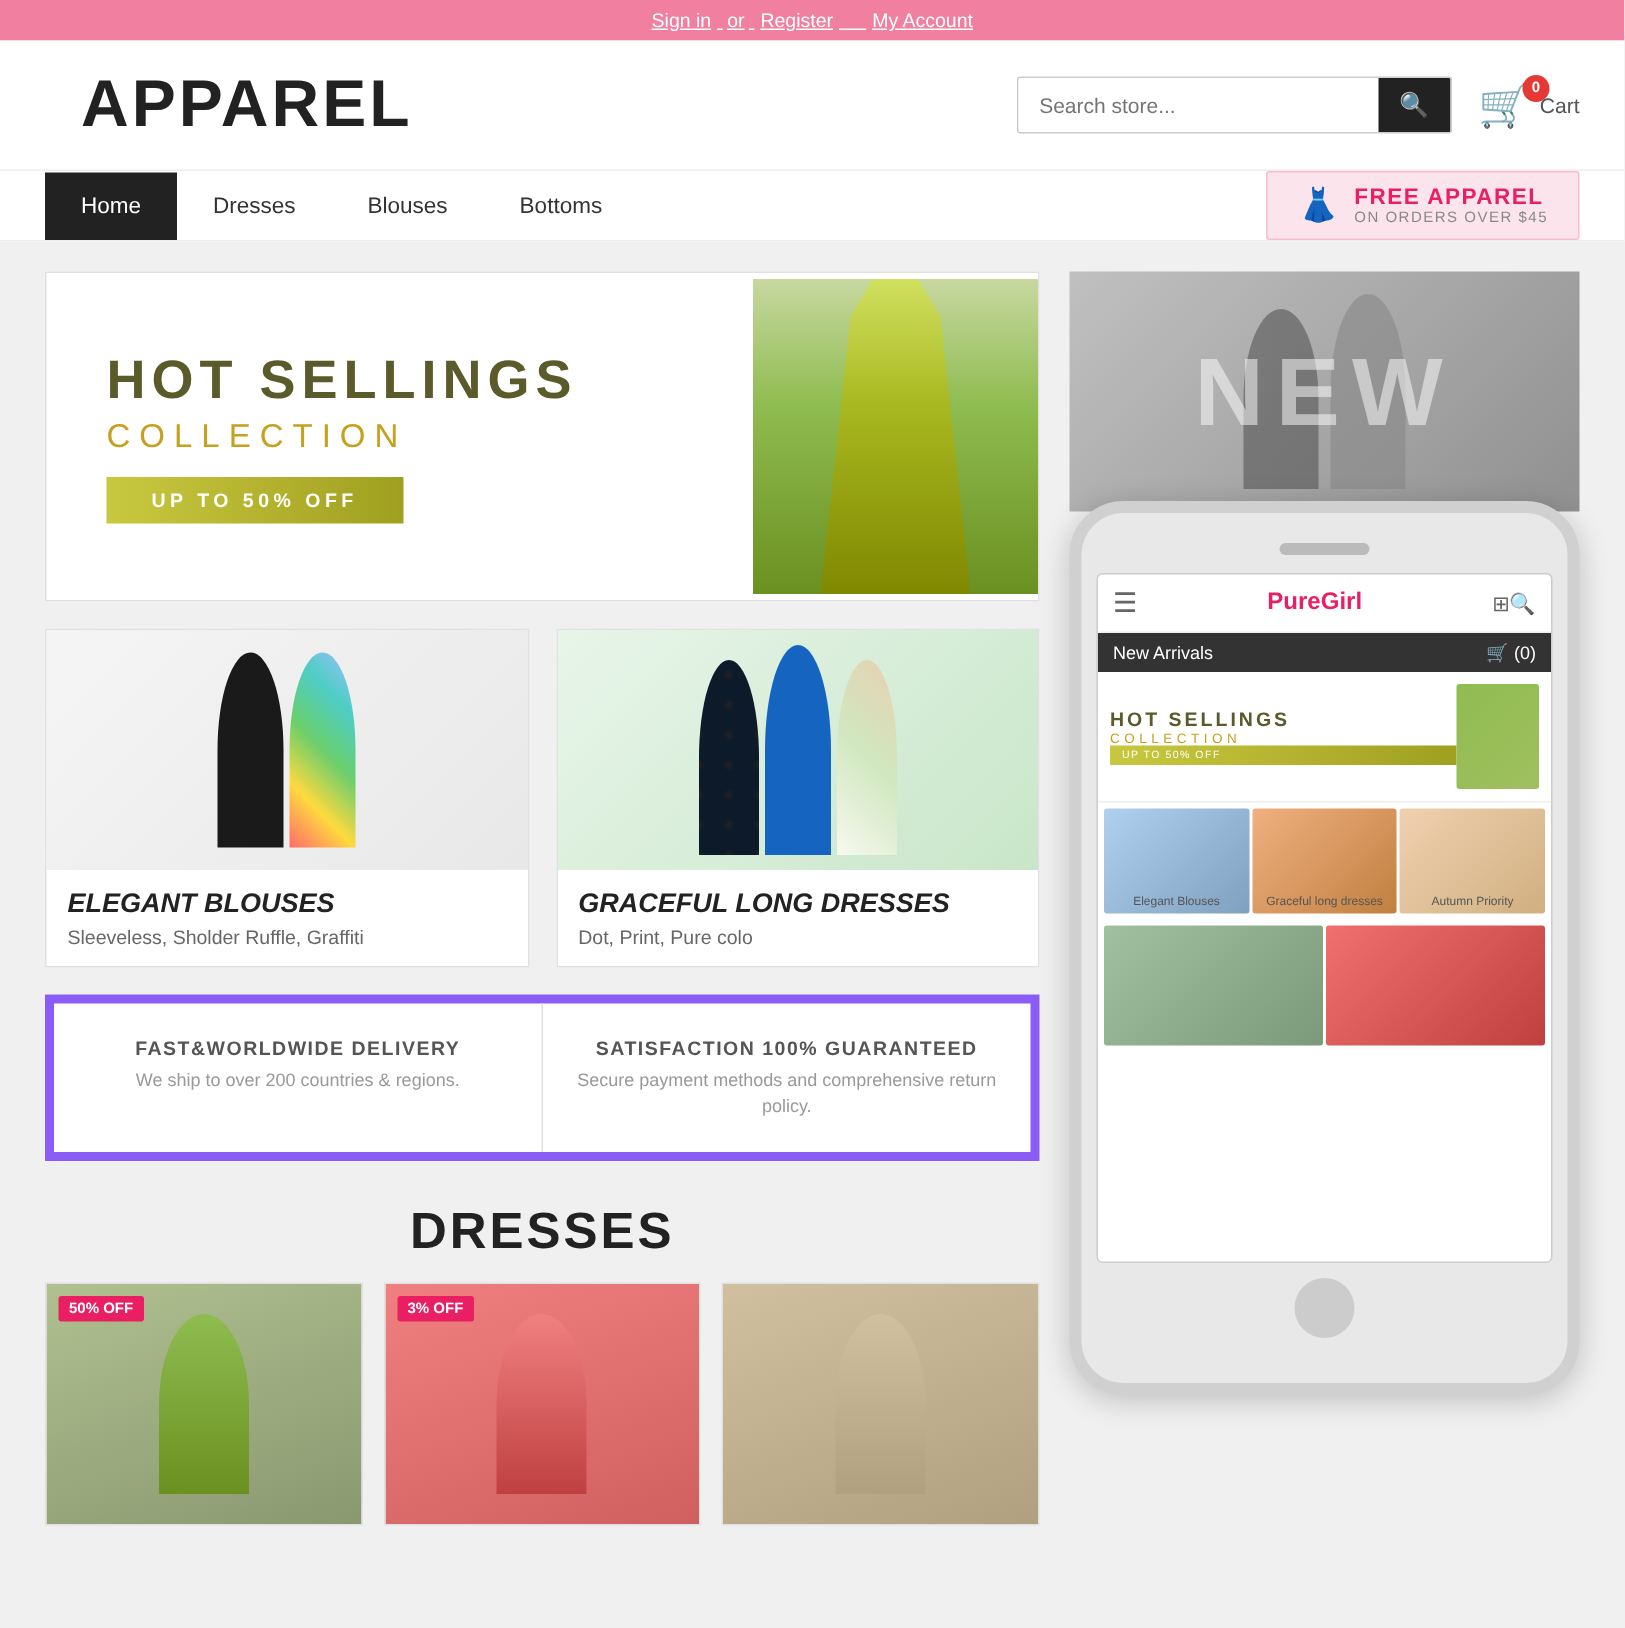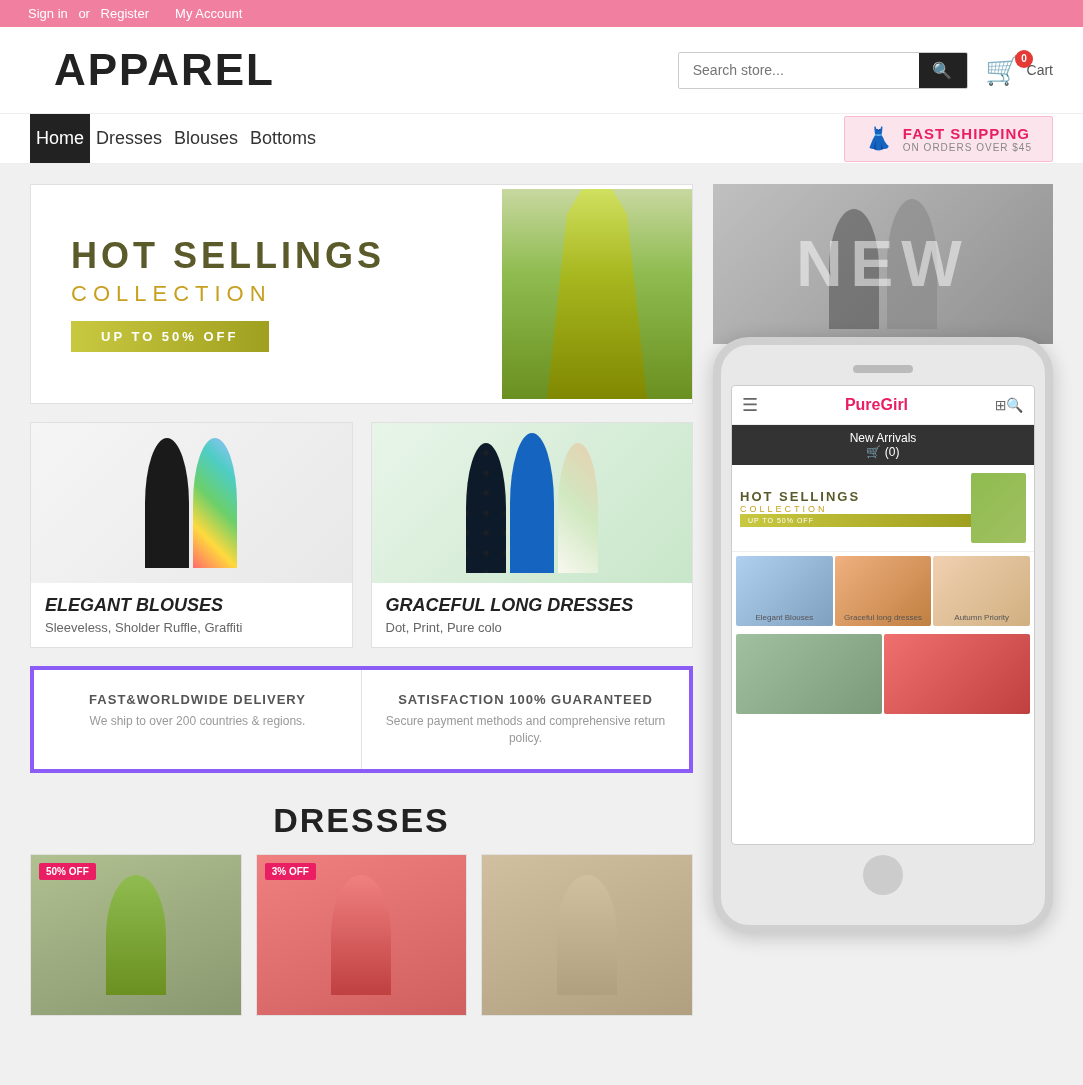--- a/index.html
+++ b/index.html
@@ -2,23 +2,24 @@
 <html><head>
   <meta charset="utf-8">
   <style>
     * { margin: 0; padding: 0; box-sizing: border-box; }
     body { font-family: Arial, sans-serif; background: #f0f0f0; width: 1083px; }
 
     
     .top-bar {
       background: #f07fa0;
       padding: 6px 24px;
-      text-align: left;
+      text-align: center;
       font-size: 13px;
       color: #fff;
+      text-decoration: underline;
     }
     .top-bar a { color: #fff; text-decoration: none; margin: 0 4px; }
     .top-bar span { margin: 0 3px; }
 
     
     .header {
       background: #fff;
       padding: 18px 30px;
       display: flex;
       align-items: center;
@@ -88,22 +89,22 @@
     .nav {
       background: #fff;
       display: flex;
       align-items: center;
       padding: 0 30px;
       border-bottom: 1px solid #eee;
       justify-content: space-between;
     }
     .nav-links { display: flex; align-items: center; }
     .nav-item {
-      padding: 14px 6px;
-      font-size: 18px;
+      padding: 14px 24px;
+      font-size: 15px;
       cursor: pointer;
       color: #333;
     }
     .nav-item.active {
       background: #222;
       color: #fff;
     }
     .free-shipping-badge {
       background: #fce4ec;
       border: 1px solid #f8bbd0;
@@ -220,21 +221,21 @@
     }
 
     .category-info { padding: 12px 14px; }
     .category-title { font-size: 18px; font-style: italic; font-weight: bold; color: #222; }
     .category-desc { font-size: 13px; color: #666; margin-top: 4px; }
 
     
     .features {
       display: flex;
       background: #fff;
-      border: 4px solid #8b5cf6;
+      border: 6px solid #8b5cf6;
     }
     .feature {
       flex: 1;
       padding: 22px 20px;
       text-align: center;
       border-right: 1px solid #e0e0e0;
     }
     .feature:last-child { border-right: none; }
     .feature-title { font-size: 13px; font-weight: bold; color: #555; letter-spacing: 1px; margin-bottom: 6px; }
     .feature-desc { font-size: 12px; color: #999; line-height: 1.4; }
@@ -337,21 +338,20 @@
     .phone-brand span { color: #e91e63; }
     .phone-icons { font-size: 14px; color: #666; }
     .phone-nav-bar {
       background: #333;
       color: #fff;
       padding: 6px 10px;
       font-size: 12px;
       display: flex;
       align-items: center;
       justify-content: space-between;
-      flex-direction: column;
     }
     .phone-cart { font-size: 12px; }
 
     
     .phone-hero {
       display: flex;
       align-items: center;
       padding: 8px;
       border-bottom: 1px solid #eee;
     }
@@ -447,21 +447,21 @@
 <div class="nav">
   <div class="nav-links">
     <div class="nav-item active">Home</div>
     <div class="nav-item">Dresses</div>
     <div class="nav-item">Blouses</div>
     <div class="nav-item">Bottoms</div>
   </div>
   <div class="free-shipping-badge">
     <span class="shipping-icon">👗</span>
     <div class="free-shipping-text">
-      <div class="free-shipping-title">FAST SHIPPING</div>
+      <div class="free-shipping-title">FREE APPAREL</div>
       <div class="free-shipping-sub">ON ORDERS OVER $45</div>
     </div>
   </div>
 </div>
 
 <div class="main">
 
   <div class="left-col">
 
     <div class="hero-banner">

